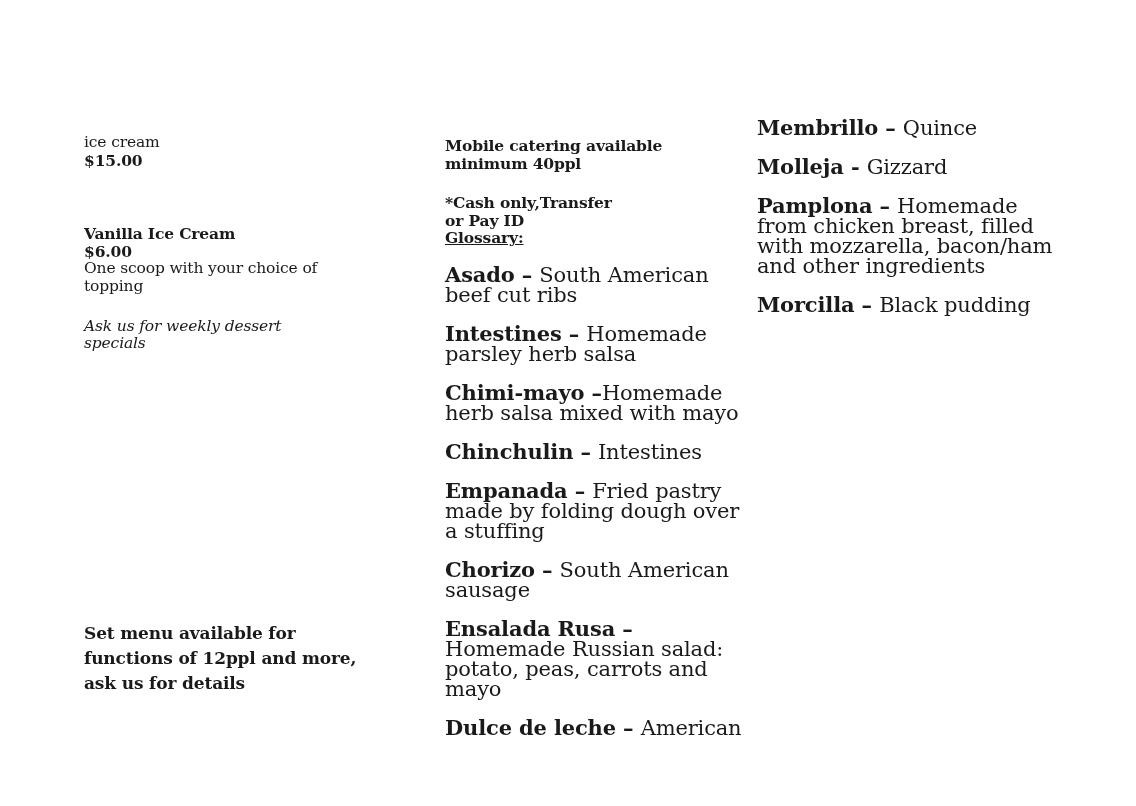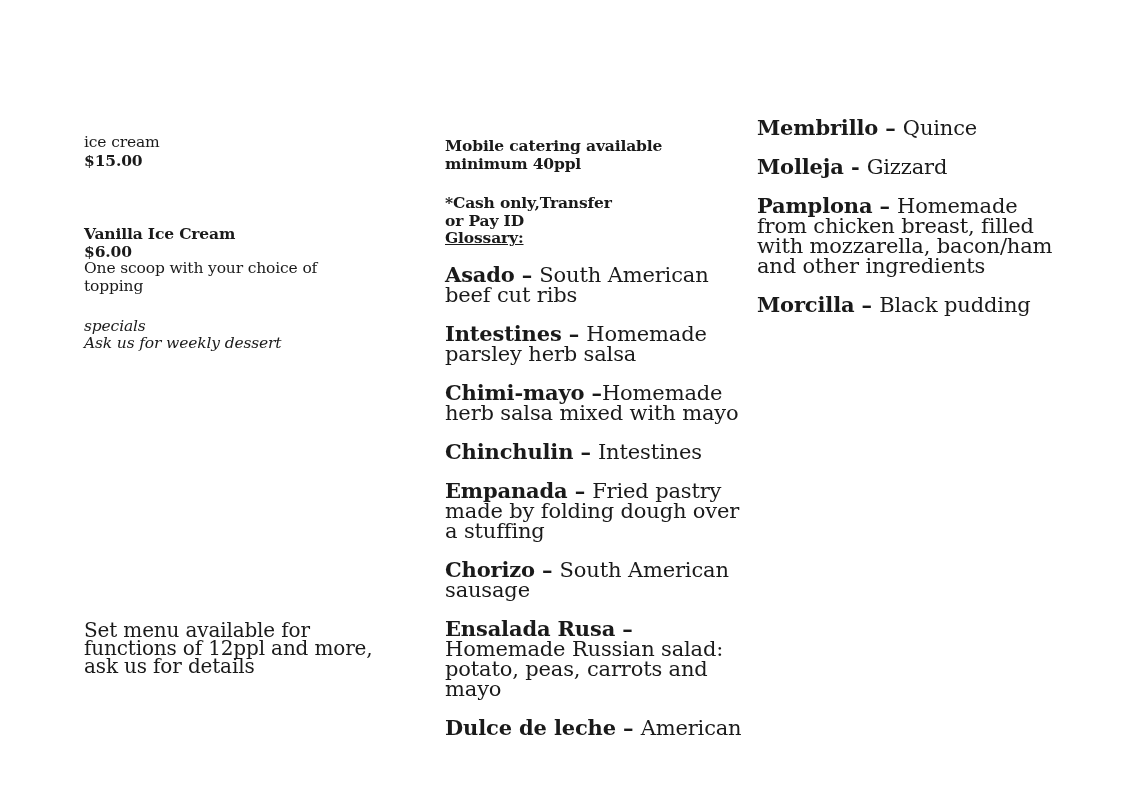--- a/index.html
+++ b/index.html
@@ -47,23 +47,23 @@
   .entry {
     font-size: 21px;
     line-height: 20px;
     letter-spacing: -0.15px;
     margin-bottom: 19px;
   }
   .entry .term { font-weight: bold; }
   .entry .def { font-weight: normal; }
 
   .note-big {
-    font-size: 20px;
-    line-height: 18px;
-    font-weight: normal;
+    font-size: 17px;
+    line-height: 25px;
+    font-weight: bold;
     letter-spacing: -0.15px;
   }
   #set-menu-note {
     position: absolute;
     left: 84px;
     top: 621px;
     width: 300px;
   }
 </style>
 </head>
@@ -83,22 +83,22 @@
     <div class="block">
       <span class="line bold">Vanilla Ice Cream</span>
       <span class="line bold">$6.00</span>
       <span class="line">One scoop with your choice of</span>
       <span class="line">topping</span>
     </div>
 
     <div class="gap-md"></div>
 
     <div class="block italic">
+      <span class="line">Ask us for weekly dessert</span>
       <span class="line">specials</span>
-      <span class="line">Ask us for weekly dessert</span>
     </div>
 
   </div>
 
   <div class="note-big" id="set-menu-note">
     <span class="line">Set menu available for functions</span>
     <span class="line">of 12ppl and more, ask us for</span>
     <span class="line">details</span>
   </div>
 

